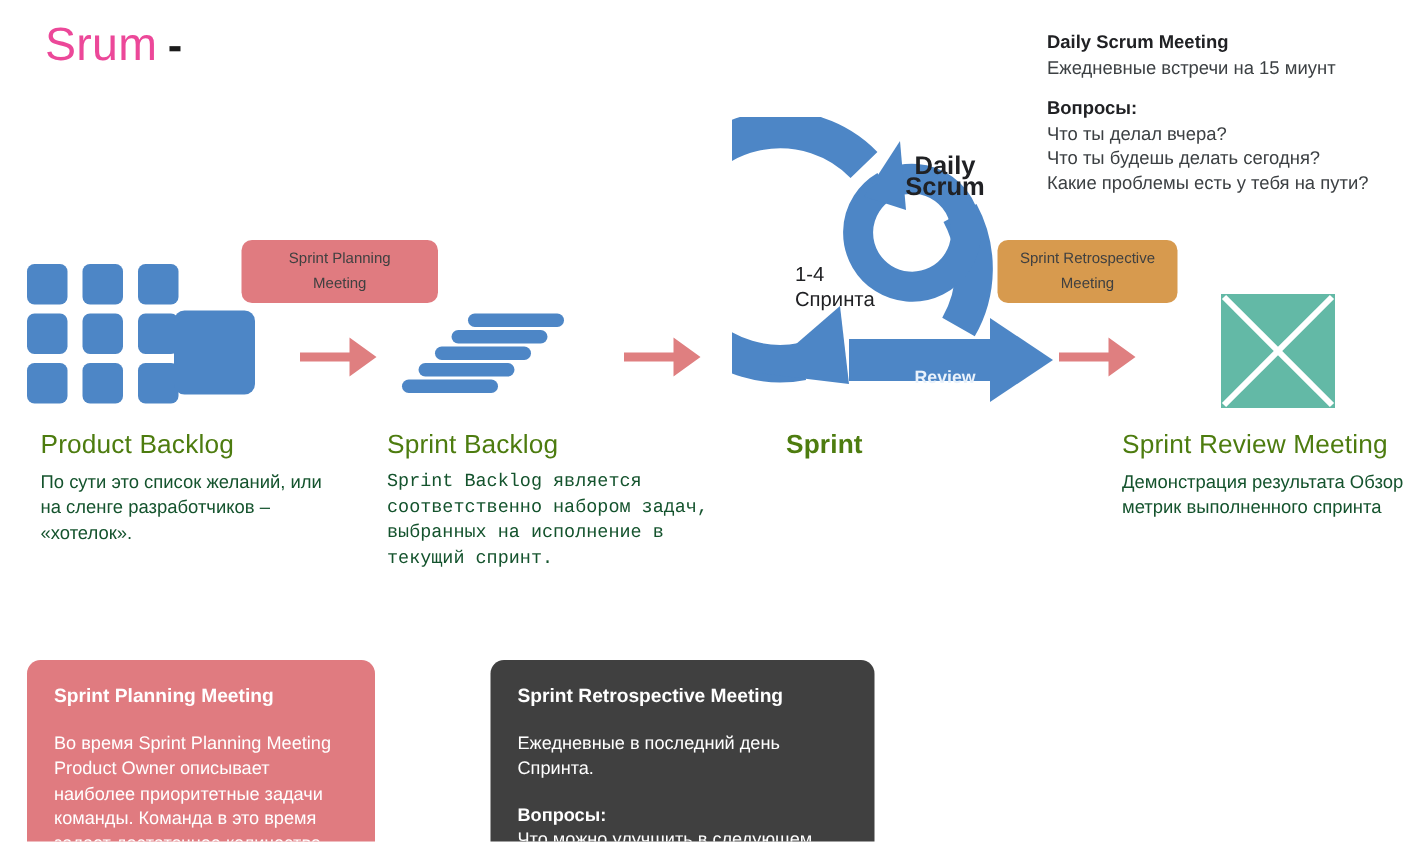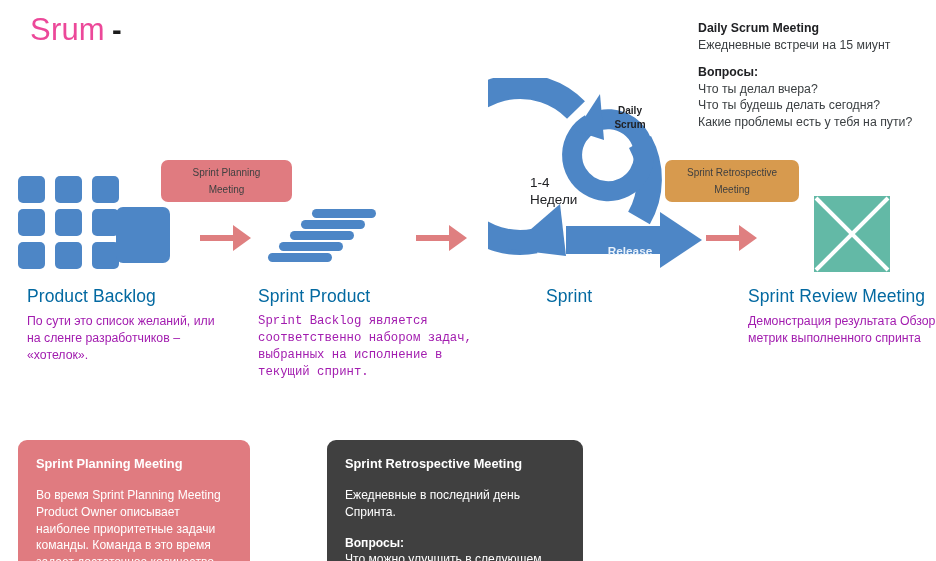--- a/index.html
+++ b/index.html
@@ -67,21 +67,21 @@
     font-size: 10px;
     line-height: 17px;
   }
   #pill-planning {
     left: 161px; top: 160px;
     width: 131px; height: 42px;
     background: #e07b80;
   }
   #pill-retro {
     left: 665px; top: 160px;
-    width: 134px; height: 42px;
+    width: 120px; height: 42px;
     background: #d79a4e;
   }
 
   
   #icon-product-backlog { left: 18px; top: 176px; width: 152px; height: 92px; }
   #icon-product-backlog .sq {
     position: absolute;
     width: 27px; height: 27px;
     background: #4d86c6;
     border-radius: 5px;
@@ -116,55 +116,55 @@
     text-align: left;
     font-size: 13.5px;
     line-height: 17px;
     color: #202124;
   }
   #daily-scrum-label {
     position: absolute;
     left: 112px; top: 26px;
     width: 60px;
     text-align: center;
-    font-size: 10px;
+    font-size: 17px;
     line-height: 14px;
     font-weight: 700;
     color: #202124;
   }
   #release-label {
     position: absolute;
     left: 108px; top: 166px;
     width: 68px;
     text-align: center;
     font-size: 11.8px;
     font-weight: 700;
     color: #eaf2fb;
   }
 
   
   #icon-review { left: 814px; top: 196px; width: 76px; height: 76px; }
 
   
   .sect-title {
     font-size: 17.5px;
-    color: #0369a1;
+    color: #4d7c0f;
     font-weight: 400;
     letter-spacing: 0.1px;
   }
   .sect-body {
     font-size: 12.3px;
     line-height: 17px;
-    color: #a21caf;
+    color: #14532d;
   }
   #t-product  { left: 27px;  top: 286px; }
   #b-product  { left: 27px;  top: 313px; width: 200px; }
   #t-sprintbl { left: 258px; top: 286px; }
   #b-sprintbl { left: 258px; top: 313px; width: 215px; font-family: Liberation Mono, monospace; }
-  #t-sprint   { left: 546px; top: 286px; }
+  #t-sprint   { left: 524px; top: 286px; font-weight: bold; }
   #t-review   { left: 748px; top: 286px; }
   #b-review   { left: 748px; top: 313px; width: 190px; }
 
   
   .card {
     border-radius: 9px;
     color: #ffffff;
     padding: 16px 17px 16px 18px;
     box-sizing: border-box;
     margin-top: 44px;
@@ -267,29 +267,29 @@
     <rect x="78" y="148" width="104" height="28" fill="#4d86c6"></rect>
     <polygon points="172,134 214,162 172,190" fill="#4d86c6"></polygon>
 
     <path d="M 106 44
              A 36 36 0 1 1 102 46" fill="none" stroke="#4d86c6" stroke-width="20"></path>
     <polygon points="112,16 88,53 116,62" fill="#4d86c6"></polygon>
   </svg>
 
   <div id="sprint-weeks">
     <div>1-4</div>
-    <div>Недели</div>
+    <div>Спринта</div>
   </div>
 
   <div id="daily-scrum-label">
     <div>Daily</div>
     <div>Scrum</div>
   </div>
 
-  <div id="release-label">Release</div>
+  <div id="release-label">Review</div>
 </div>
 
 <div class="abs pill" id="pill-retro">
   <div>
     <div>Sprint Retrospective</div>
     <div>Meeting</div>
   </div>
 </div>
 
 <div class="abs arrow-pink" style="left:706px; top:221px; width:52px;">
@@ -302,21 +302,21 @@
   <svg width="76" height="76" viewBox="0 0 76 76">
     <rect x="0" y="0" width="76" height="76" fill="#63b9a6"></rect>
     <line x1="2" y1="2" x2="74" y2="74" stroke="#ffffff" stroke-width="4"></line>
     <line x1="74" y1="2" x2="2" y2="74" stroke="#ffffff" stroke-width="4"></line>
   </svg>
 </div>
 
 <div class="abs sect-title" id="t-product">Product Backlog</div>
 <div class="abs sect-body" id="b-product">По сути это список желаний, или на сленге разработчиков – «хотелок».</div>
 
-<div class="abs sect-title" id="t-sprintbl">Sprint Product</div>
+<div class="abs sect-title" id="t-sprintbl">Sprint Backlog</div>
 <div class="abs sect-body" id="b-sprintbl">Sprint Backlog является соответственно набором задач, выбранных на исполнение в текущий спринт.</div>
 
 <div class="abs sect-title" id="t-sprint">Sprint</div>
 
 <div class="abs sect-title" id="t-review">Sprint Review Meeting</div>
 <div class="abs sect-body" id="b-review">Демонстрация результата Обзор метрик  выполненного спринта</div>
 
 <div class="abs card" id="card-planning">
   <div class="card-title">Sprint Planning Meeting</div>
   <div class="card-body">Во время Sprint Planning Meeting Product Owner описывает наиболее приоритетные задачи команды. Команда в это время задает достаточное количество вопросов, чтобы более точно оценить и распределить задачи, которые будут решаться во время Sprint.</div>

